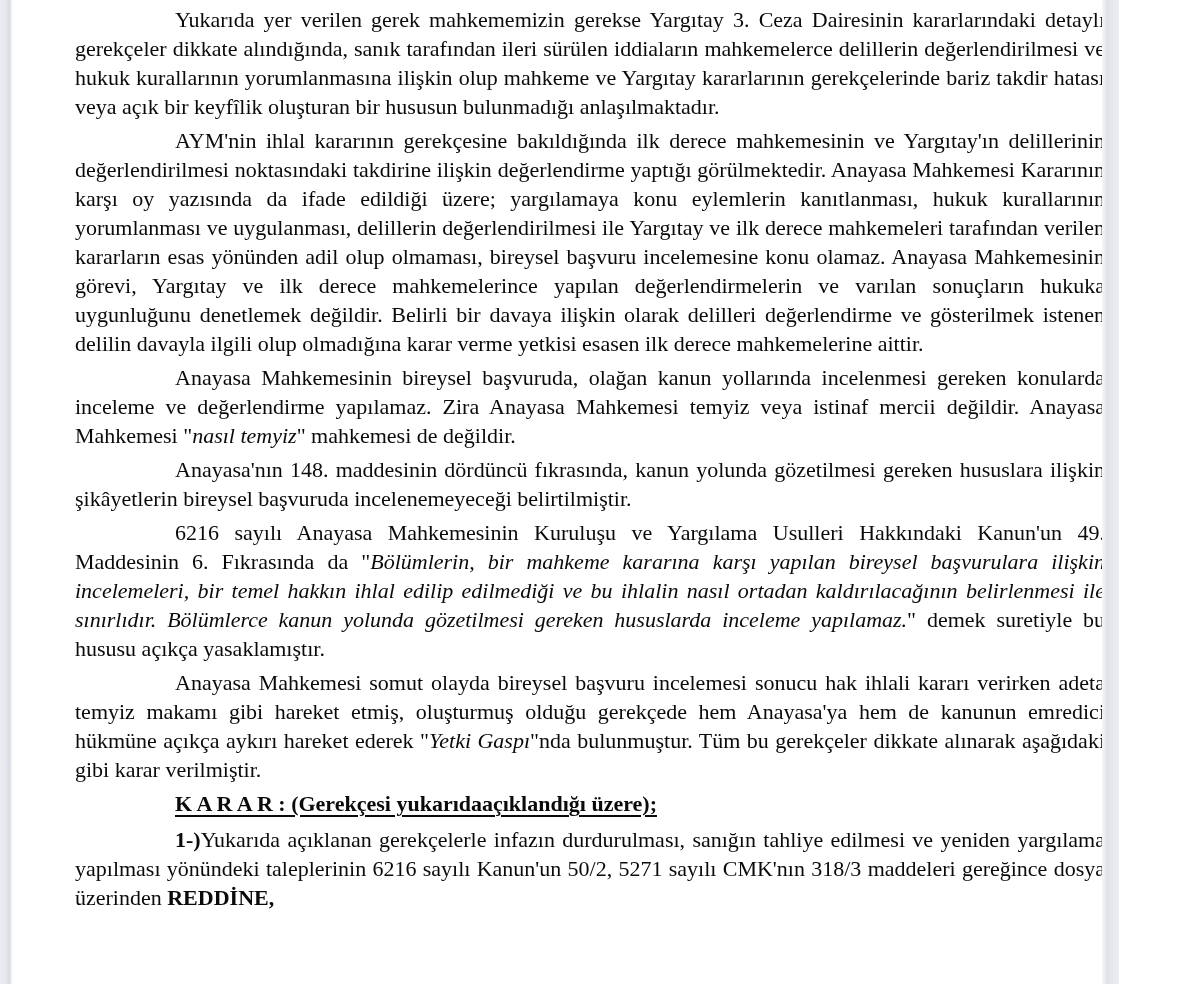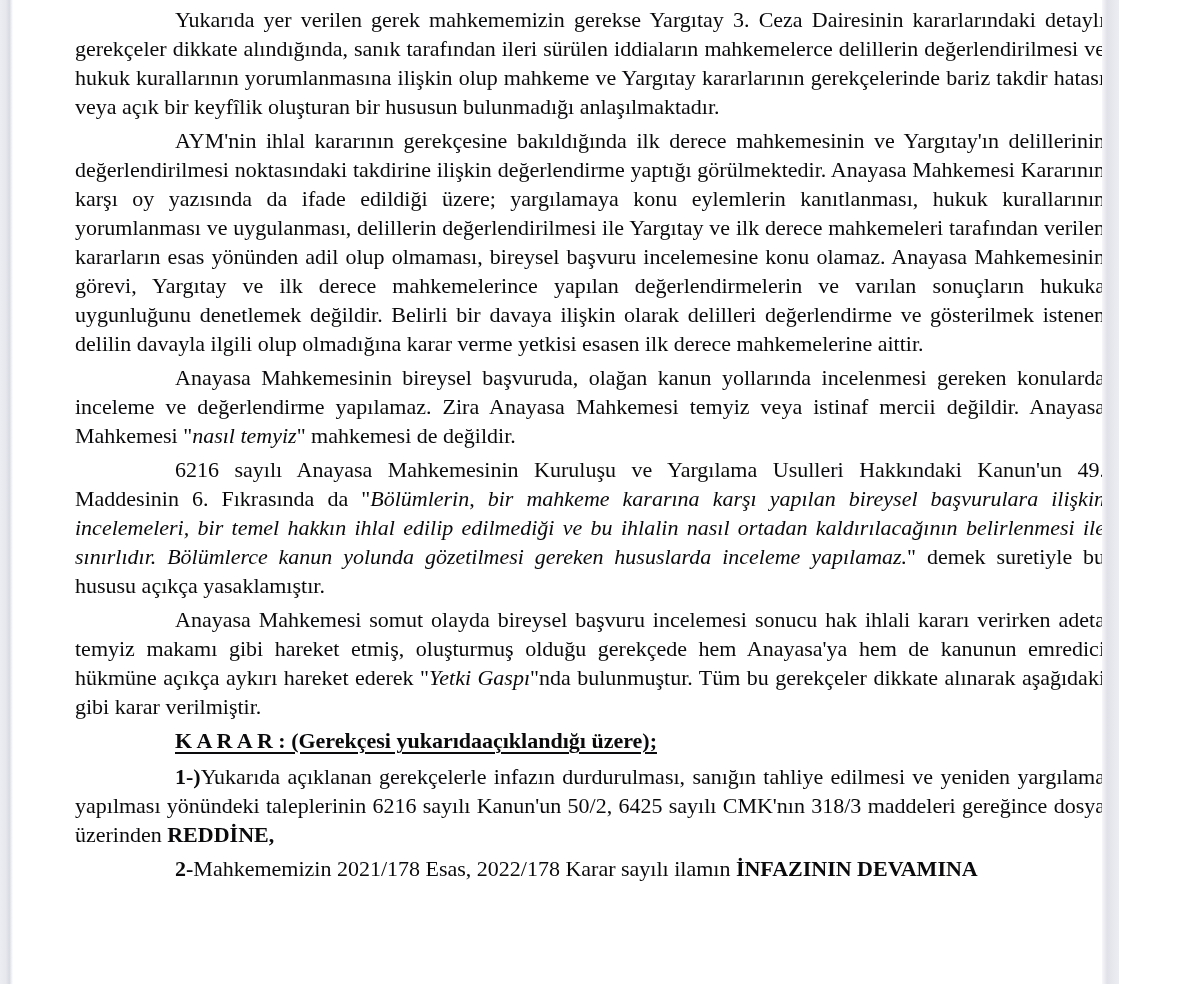--- a/index.html
+++ b/index.html
@@ -64,22 +64,22 @@
 </style>
 </head>
 <body>
 
 <div class="viewer">
   <div class="page">
     <div class="text-block">
         <p class="para body"><span class="seg-normal">Yukarıda yer verilen gerek mahkememizin gerekse Yargıtay 3. Ceza Dairesinin kararlarındaki detaylı gerekçeler dikkate alındığında, sanık tarafından ileri sürülen iddiaların mahkemelerce delillerin değerlendirilmesi ve hukuk kurallarının yorumlanmasına ilişkin olup mahkeme ve Yargıtay kararlarının gerekçelerinde bariz takdir hatası veya açık bir keyfîlik oluşturan bir hususun bulunmadığı anlaşılmaktadır.</span></p>
         <p class="para body"><span class="seg-normal">AYM'nin ihlal kararının gerekçesine bakıldığında ilk derece mahkemesinin ve Yargıtay'ın delillerinin değerlendirilmesi noktasındaki takdirine ilişkin değerlendirme yaptığı görülmektedir. Anayasa Mahkemesi Kararının karşı oy yazısında da ifade edildiği üzere; yargılamaya konu eylemlerin kanıtlanması, hukuk kurallarının yorumlanması ve uygulanması, delillerin değerlendirilmesi ile Yargıtay ve ilk derece mahkemeleri tarafından verilen kararların esas yönünden adil olup olmaması, bireysel başvuru incelemesine konu olamaz. Anayasa Mahkemesinin görevi, Yargıtay ve ilk derece mahkemelerince yapılan değerlendirmelerin ve varılan sonuçların hukuka uygunluğunu denetlemek değildir. Belirli bir davaya ilişkin olarak delilleri değerlendirme ve gösterilmek istenen delilin davayla ilgili olup olmadığına karar verme yetkisi esasen ilk derece mahkemelerine aittir.</span></p>
         <p class="para body"><span class="seg-normal">Anayasa Mahkemesinin bireysel başvuruda, olağan kanun yollarında incelenmesi gereken konularda inceleme ve değerlendirme yapılamaz. Zira Anayasa Mahkemesi temyiz veya istinaf mercii değildir. Anayasa Mahkemesi "</span><span class="seg-italic">nasıl temyiz</span><span class="seg-normal">" mahkemesi de değildir.</span></p>
+        <p class="para body"><span class="seg-normal">Anayasa'nın 148. maddesinin dördüncü fıkrasında, kanun yolunda gözetilmesi gereken hususlara ilişkin şikâyetlerin bireysel başvuruda incelenemeyeceği belirtilmiştir.</span></p>
         <p class="para body"><span class="seg-normal">6216 sayılı Anayasa Mahkemesinin Kuruluşu ve Yargılama Usulleri Hakkındaki Kanun'un 49. Maddesinin 6. Fıkrasında da "</span><span class="seg-italic">Bölümlerin, bir mahkeme kararına karşı yapılan bireysel başvurulara ilişkin incelemeleri, bir temel hakkın ihlal edilip edilmediği ve bu ihlalin nasıl ortadan kaldırılacağının belirlenmesi ile sınırlıdır. Bölümlerce kanun yolunda gözetilmesi gereken hususlarda inceleme yapılamaz.</span><span class="seg-normal">" demek suretiyle bu hususu açıkça yasaklamıştır.</span></p>
         <p class="para body"><span class="seg-normal">Anayasa Mahkemesi somut olayda bireysel başvuru incelemesi sonucu hak ihlali kararı verirken adeta temyiz makamı gibi hareket etmiş, oluşturmuş olduğu gerekçede hem Anayasa'ya hem de kanunun emredici hükmüne açıkça aykırı hareket ederek "</span><span class="seg-italic">Yetki Gaspı</span><span class="seg-normal">"nda bulunmuştur. Tüm bu gerekçeler dikkate alınarak aşağıdaki gibi karar verilmiştir.</span></p>
         <p class="para heading"><span class="seg-bold">K A R A R : (Gerekçesi yukarıdaaçıklandığı üzere);</span></p>
-        <p class="para body"><span class="seg-bold">1-)</span><span class="seg-normal">Yukarıda açıklanan gerekçelerle infazın durdurulması, sanığın tahliye edilmesi ve yeniden yargılama yapılması yönündeki taleplerinin 6216 sayılı Kanun'un 50/2, 6425 sayılı CMK'nın 318/3 maddeleri gereğince dosya üzerinden </span><span class="seg-bold">REDDİNE,</span></p>
-        <p class="para body"><span class="seg-bold">2-</span><span class="seg-normal">Mahkememizin 2021/178 Esas, 2022/178 Karar sayılı ilamın </span><span class="seg-bold">İNFAZININ DEVAMINA</span></p>
+        <p class="para body"><span class="seg-bold">1-)</span><span class="seg-normal">Yukarıda açıklanan gerekçelerle infazın durdurulması, sanığın tahliye edilmesi ve yeniden yargılama yapılması yönündeki taleplerinin 6216 sayılı Kanun'un 50/2, 5271 sayılı CMK'nın 318/3 maddeleri gereğince dosya üzerinden </span><span class="seg-bold">REDDİNE,</span></p>
       </div>
   </div>
   <div class="left-edge"></div>
   <div class="right-edge"></div>
 </div>
 
 </body></html>

